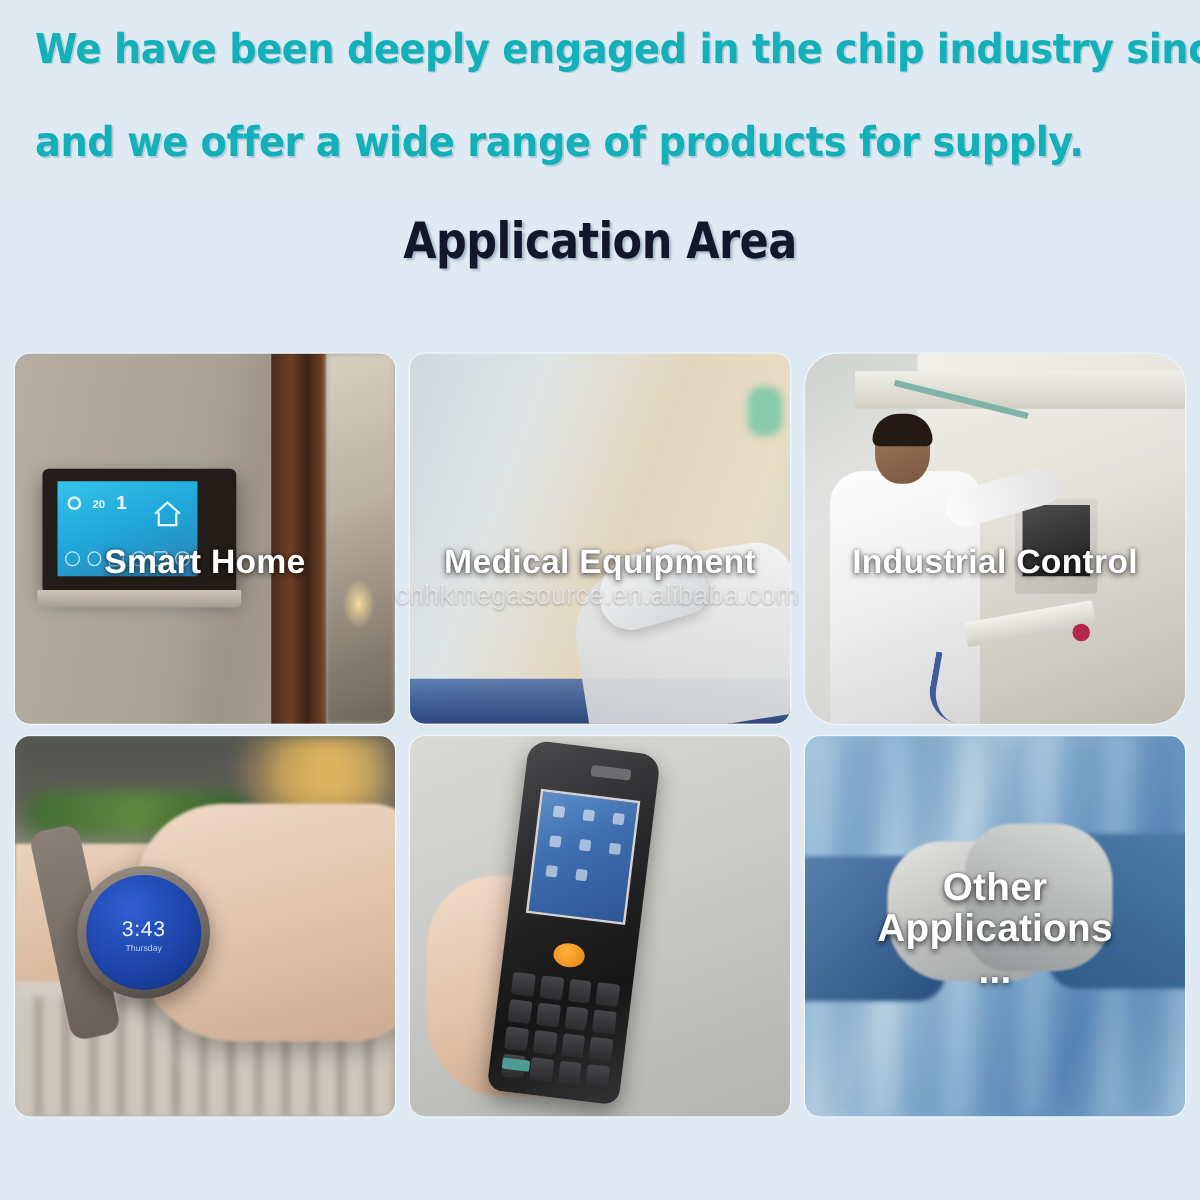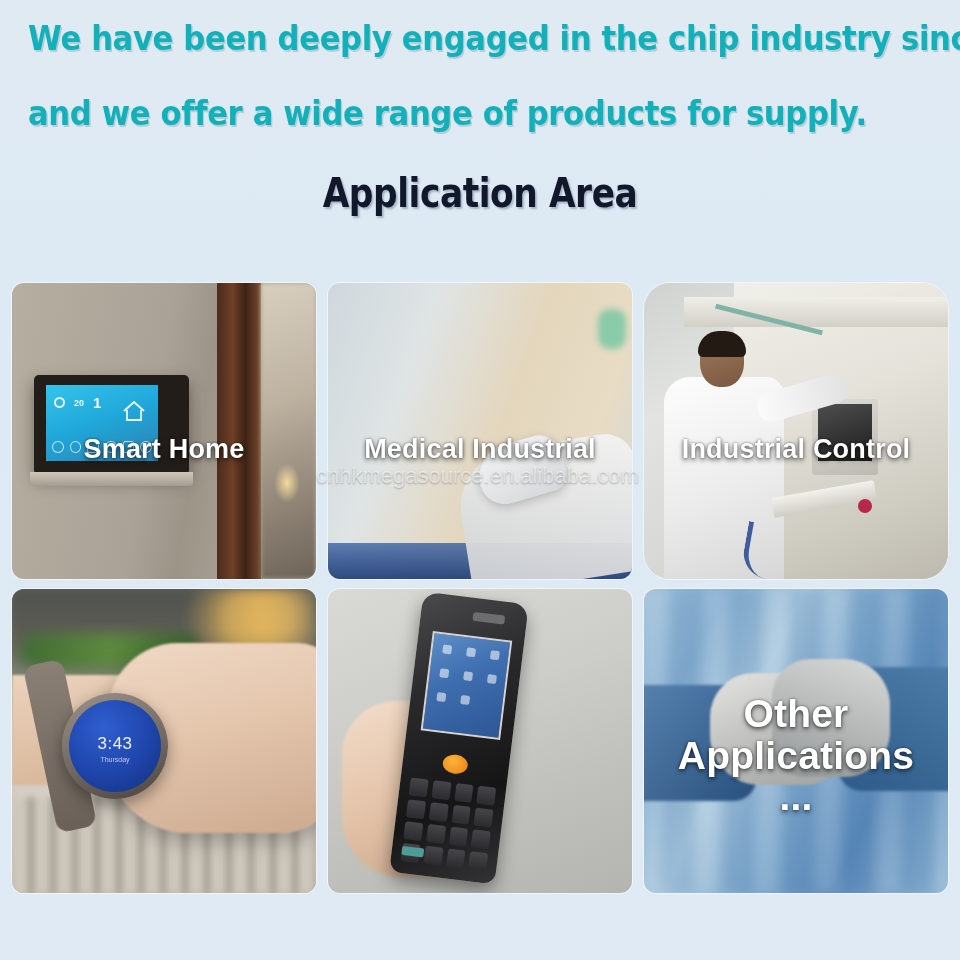--- a/index.html
+++ b/index.html
@@ -79,21 +79,21 @@
     font-size: 27px;
     letter-spacing: 0.2px;
     text-shadow: 0 2px 5px rgba(0,0,0,0.65), 0 0 2px rgba(0,0,0,0.5);
     pointer-events: none;
     line-height: 1.07;
   }
   .lbl-mid { top: 152px; }
   .lbl-mid2 { top: 148px; }
   .lbl-other {
     top: 104px;
-    font-size: 39px;
+    font-size: 31px;
   }
 
   
   .t-home {
     background:
       linear-gradient(100deg, #b6aea0 0%, #aaa296 46%, #9d9488 60%, #b7b0a3 100%);
   }
   .t-home .door {
     position: absolute; left: 205px; top: 0; width: 44px; height: 100%;
     background: linear-gradient(90deg,#4a2b1d 0%, #6f3f26 35%, #3d2316 65%, #7a4a2c 100%);
@@ -478,21 +478,21 @@
       </div>
     </div>
     <div class="tile-label lbl-mid">Smart Home</div>
   </div>
 
   <div class="tile t-med">
     <div class="green"></div>
     <div class="blue"></div>
     <div class="arm"></div>
     <div class="glove"></div>
-    <div class="tile-label lbl-mid">Medical Industrial</div>
+    <div class="tile-label lbl-mid">Medical Equipment</div>
   </div>
 
   <div class="tile t-ind">
     <div class="mach"></div>
     <div class="topbeam"></div>
     <div class="teal"></div>
     <div class="monitor"></div>
     <div class="person">
       <div class="coat"></div>
       <div class="head"></div>

